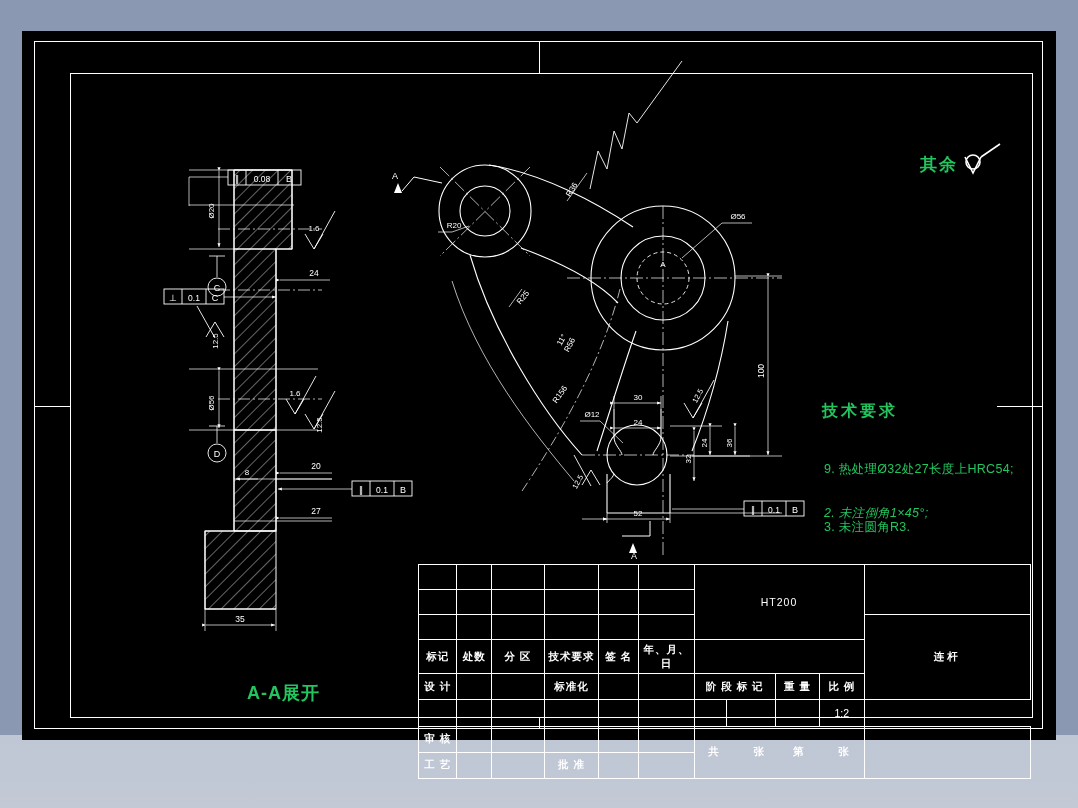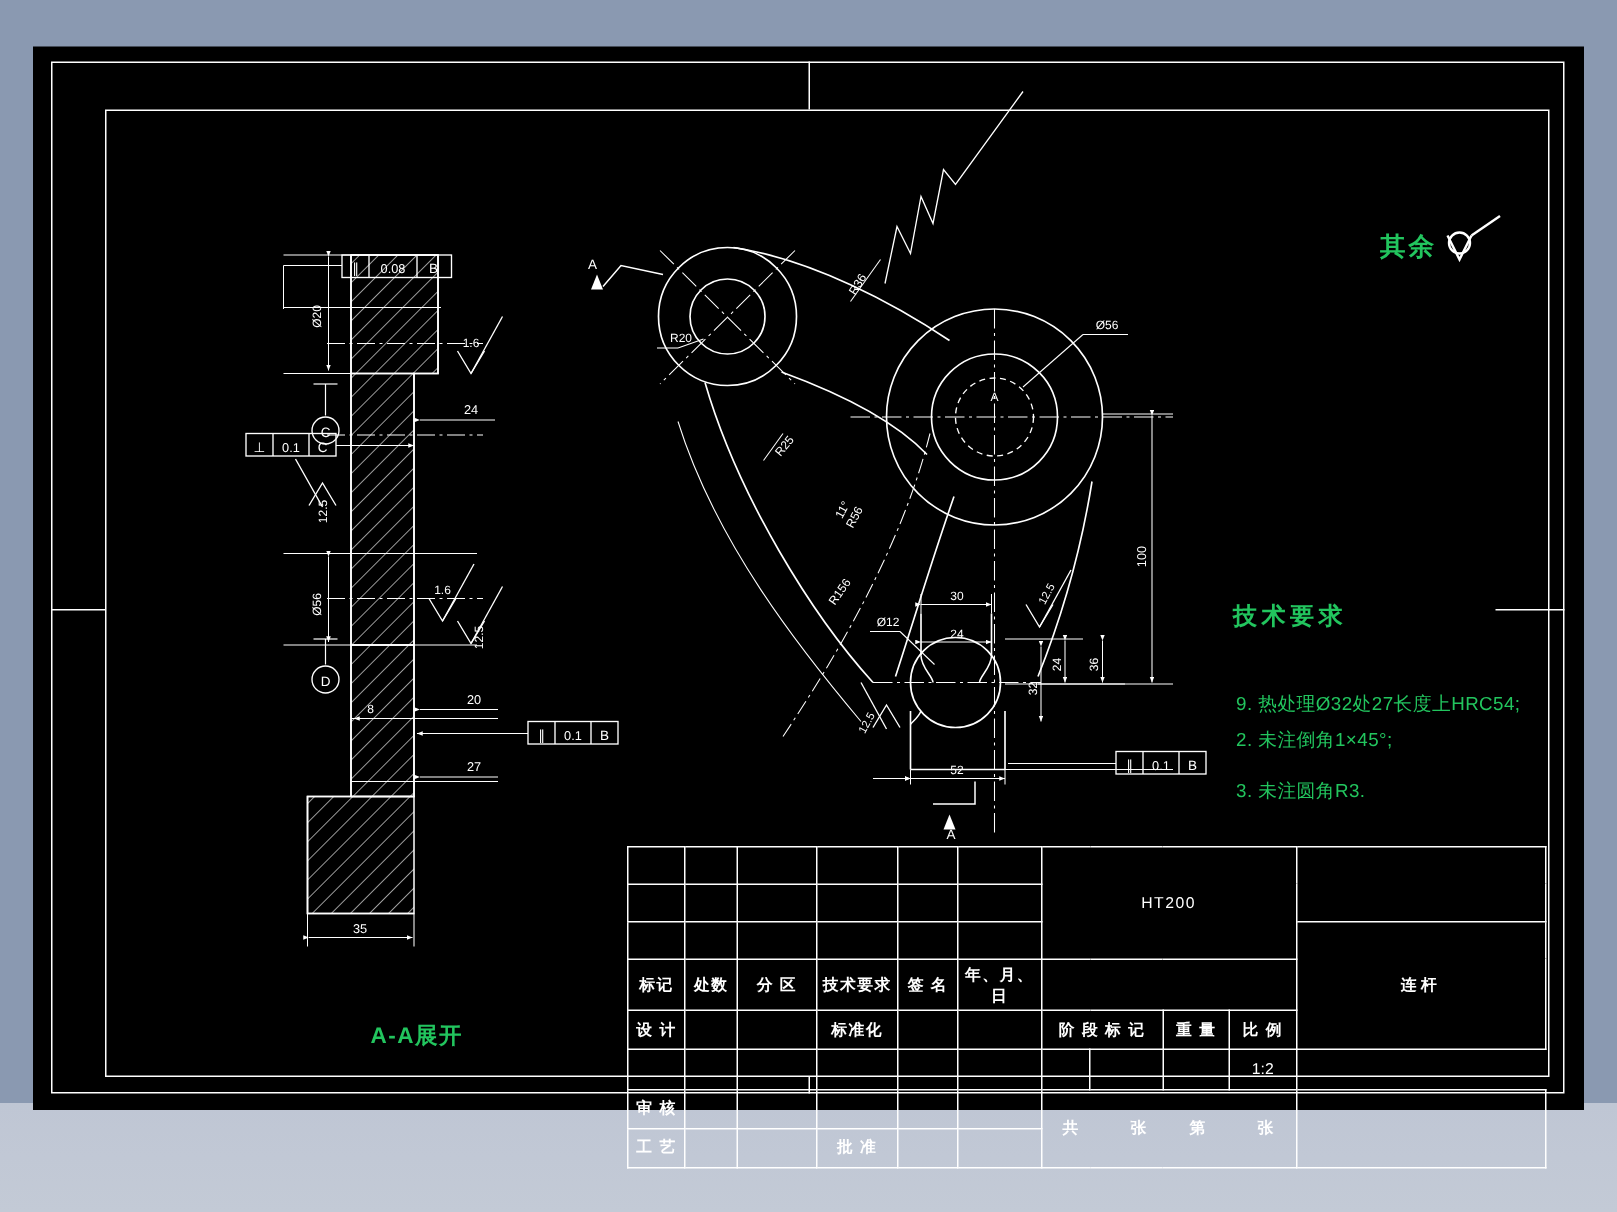--- a/index.html
+++ b/index.html
@@ -23,24 +23,24 @@
     border:1px solid #fff;box-sizing:border-box;
   }
   .ctick{position:absolute;background:#fff;}
   
   #art{position:absolute;left:0;top:0;width:1034px;height:709px;}
   
   .lbl{position:absolute;color:#22c55e;white-space:nowrap;font-family:"Liberation Sans",sans-serif;}
   #tech-title{left:800px;top:370px;font-size:16px;letter-spacing:3px;font-weight:bold;}
   .tech-line{left:802px;font-size:12.5px;letter-spacing:.3px;}
   #tech1{top:430px;}
-  #tech2{top:454px;}
+  #tech2{top:474px;font-style:italic;}
   #tech3{top:488px;}
   #others{left:898px;top:122px;font-size:17px;letter-spacing:2px;font-weight:bold;}
-  #aa-caption{left:225px;top:650px;font-size:15px;letter-spacing:1px;font-weight:bold;}
+  #aa-caption{left:225px;top:650px;font-size:18px;letter-spacing:1px;font-weight:bold;}
   
   #titleblock{position:absolute;left:396px;top:533px;width:613px;height:215px;}
   #titleblock table{border-collapse:collapse;width:100%;height:100%;}
   #titleblock td{border:1px solid #fff;color:#fff;font-size:10.5px;text-align:center;
       vertical-align:middle;padding:0;font-family:"Liberation Sans",sans-serif;}
   td.hdr{font-weight:bold;letter-spacing:1px;font-size:10.5px;}
   td.mat{font-size:25px;letter-spacing:1px;font-family:"Liberation Serif",serif;}
   td.partname{font-size:24px;letter-spacing:3px;font-weight:bold;}
   td.scaleval{font-size:12px;}
   td.blank{}

